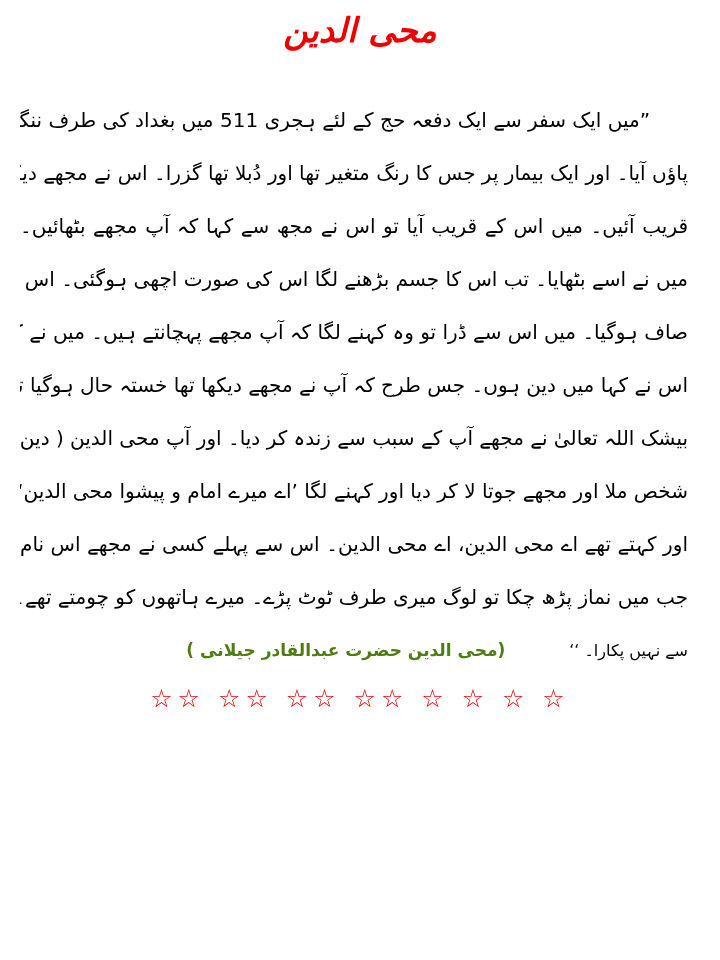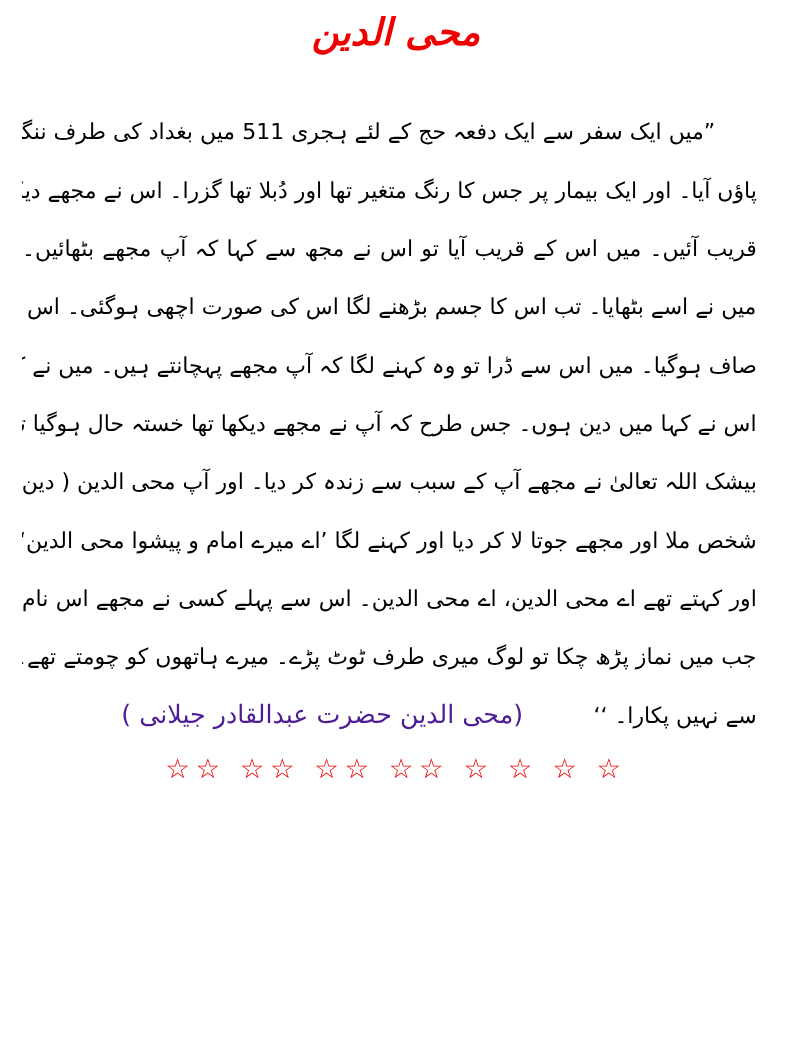--- a/index.html
+++ b/index.html
@@ -39,26 +39,26 @@
     overflow: hidden;
   }
   .line.first { padding-right: 38px; }
   .line.last {
     display: flex;
     align-items: center;
     text-align: right;
     text-align-last: right;
     white-space: nowrap;
   }
-  .closing-text { font-size: 20px; color: #000000; }
+  .closing-text { font-size: 16px; color: #000000; }
   .attribution {
     margin-right: 64px;
-    font-size: 23px;
-    font-weight: normal;
-    color: #4c1d95;
+    font-size: 17px;
+    font-weight: bold;
+    color: #4d7c0f;
   }
   .stars-row {
     margin-top: 4px;
     height: 36px;
     line-height: 36px;
     text-align: center;
     color: #ee0000;
     font-size: 25px;
     letter-spacing: 5px;
     direction: ltr;

